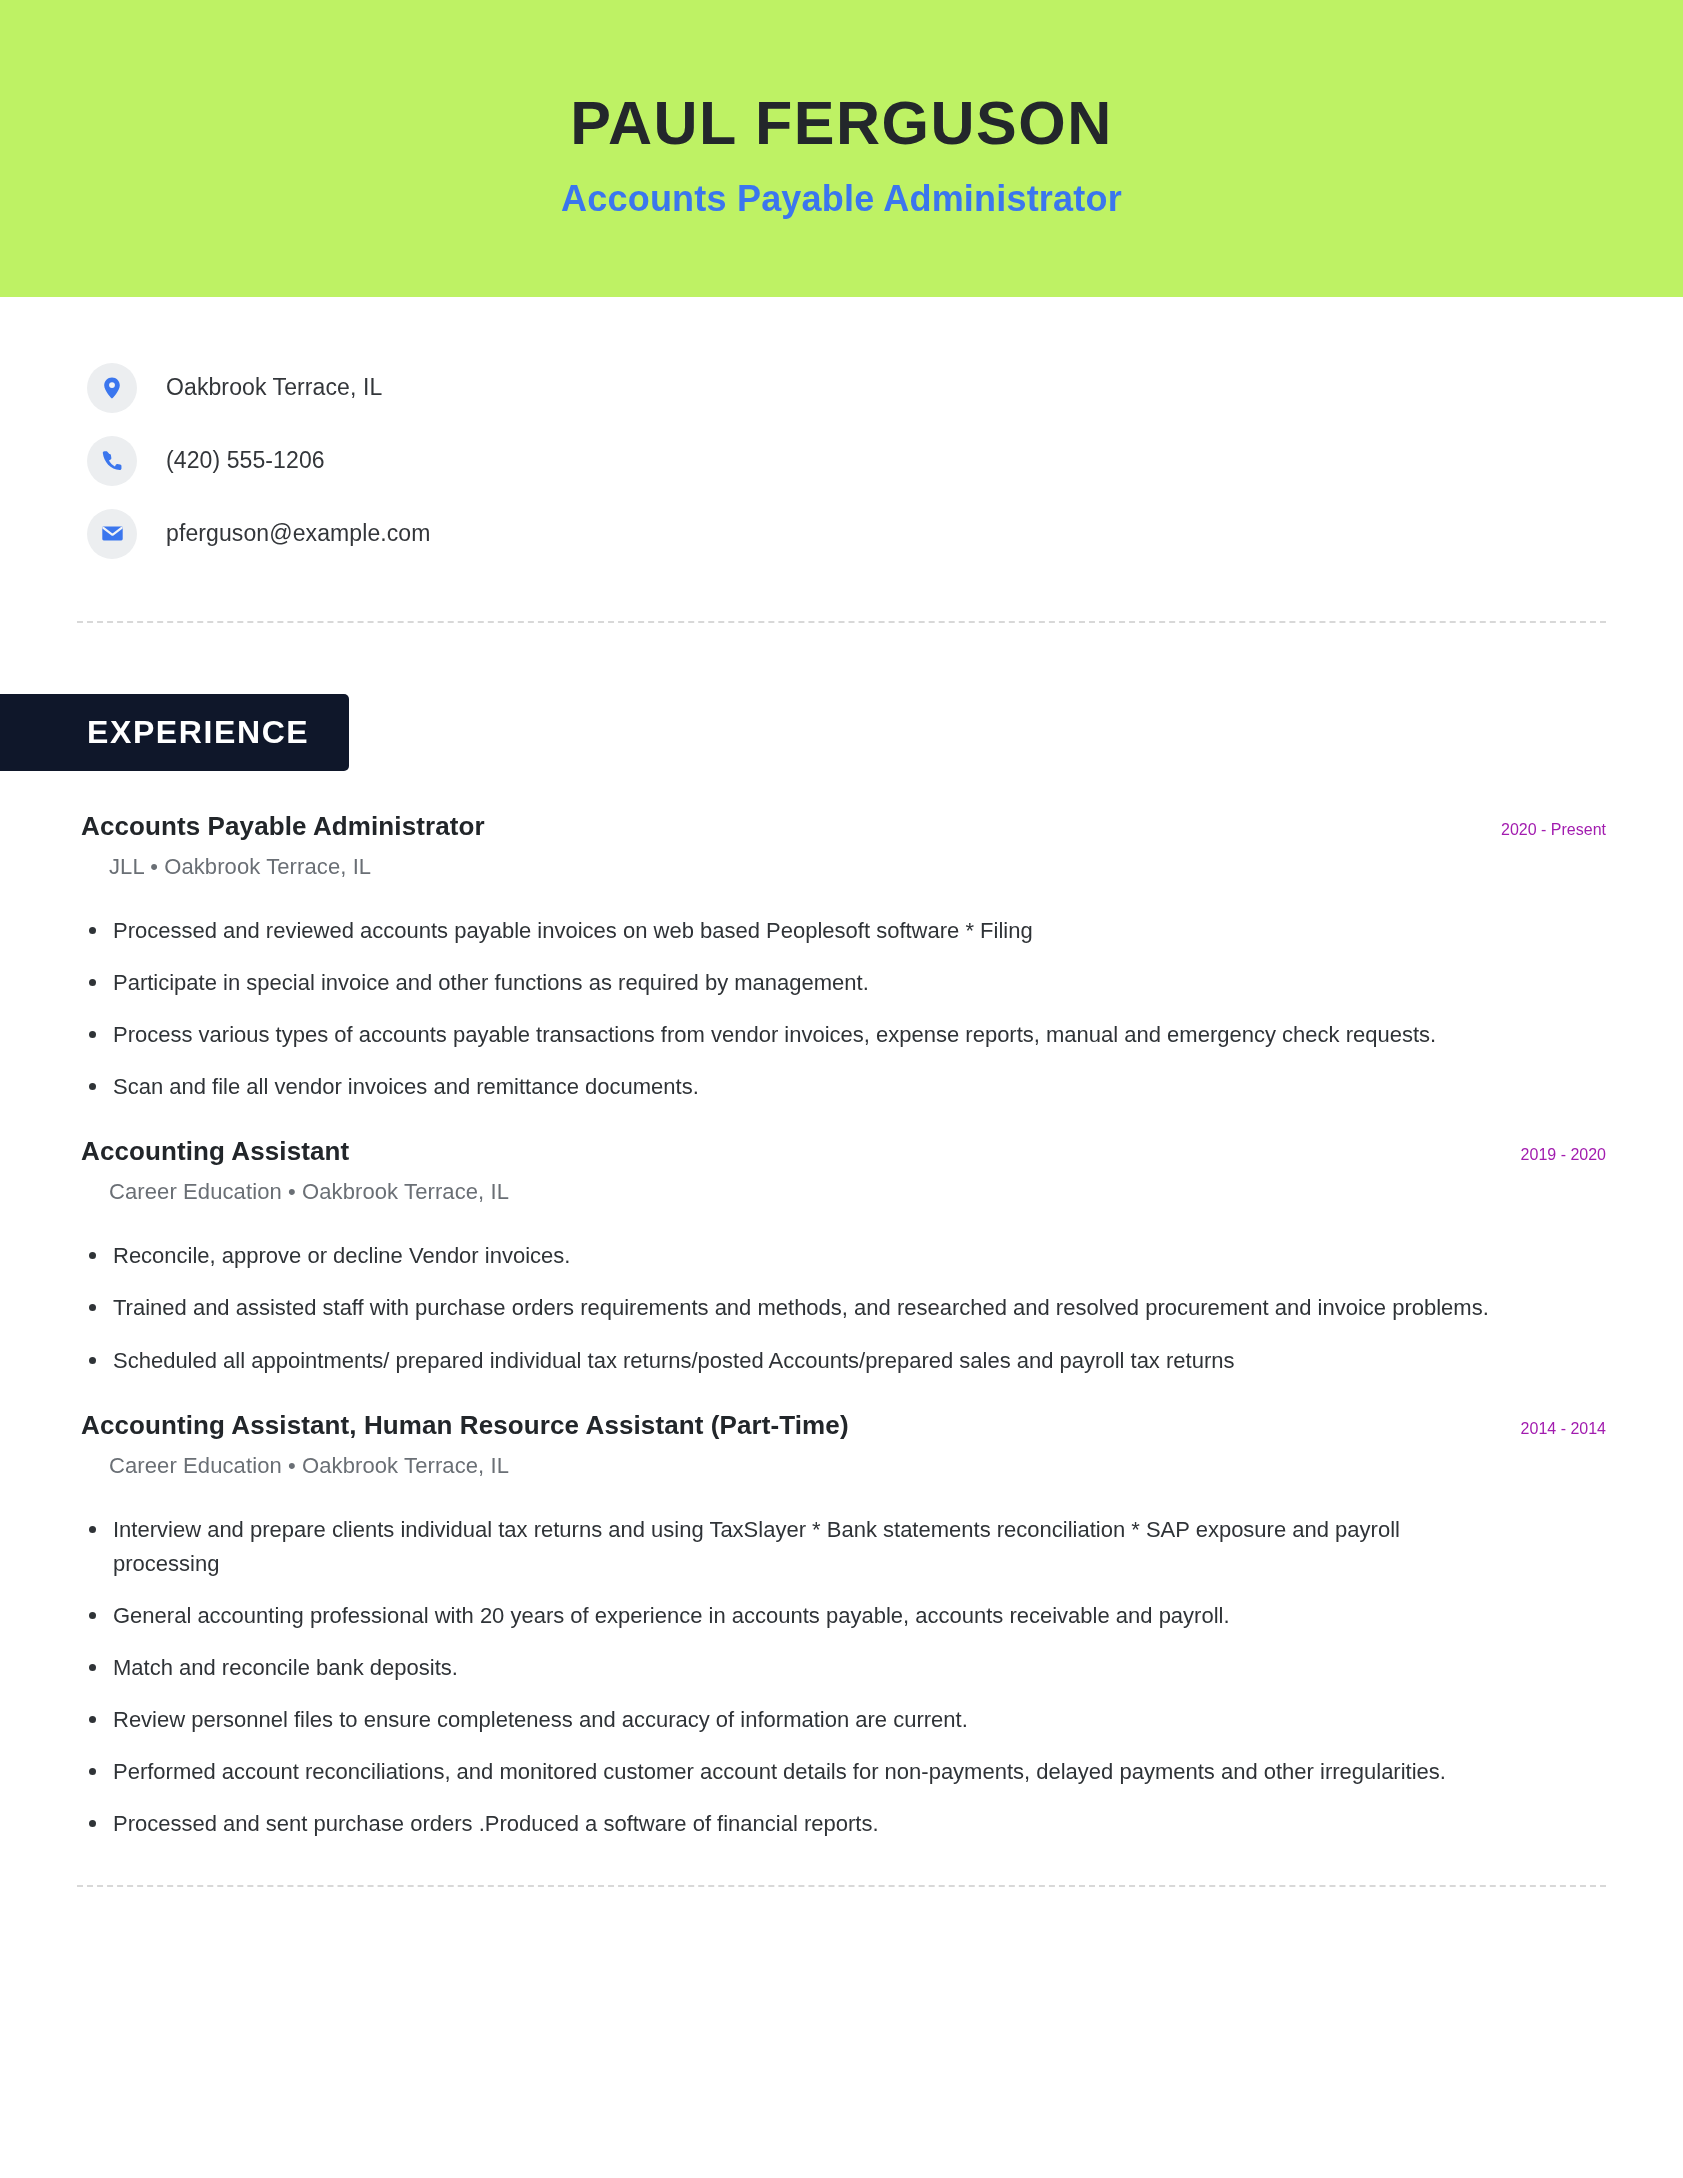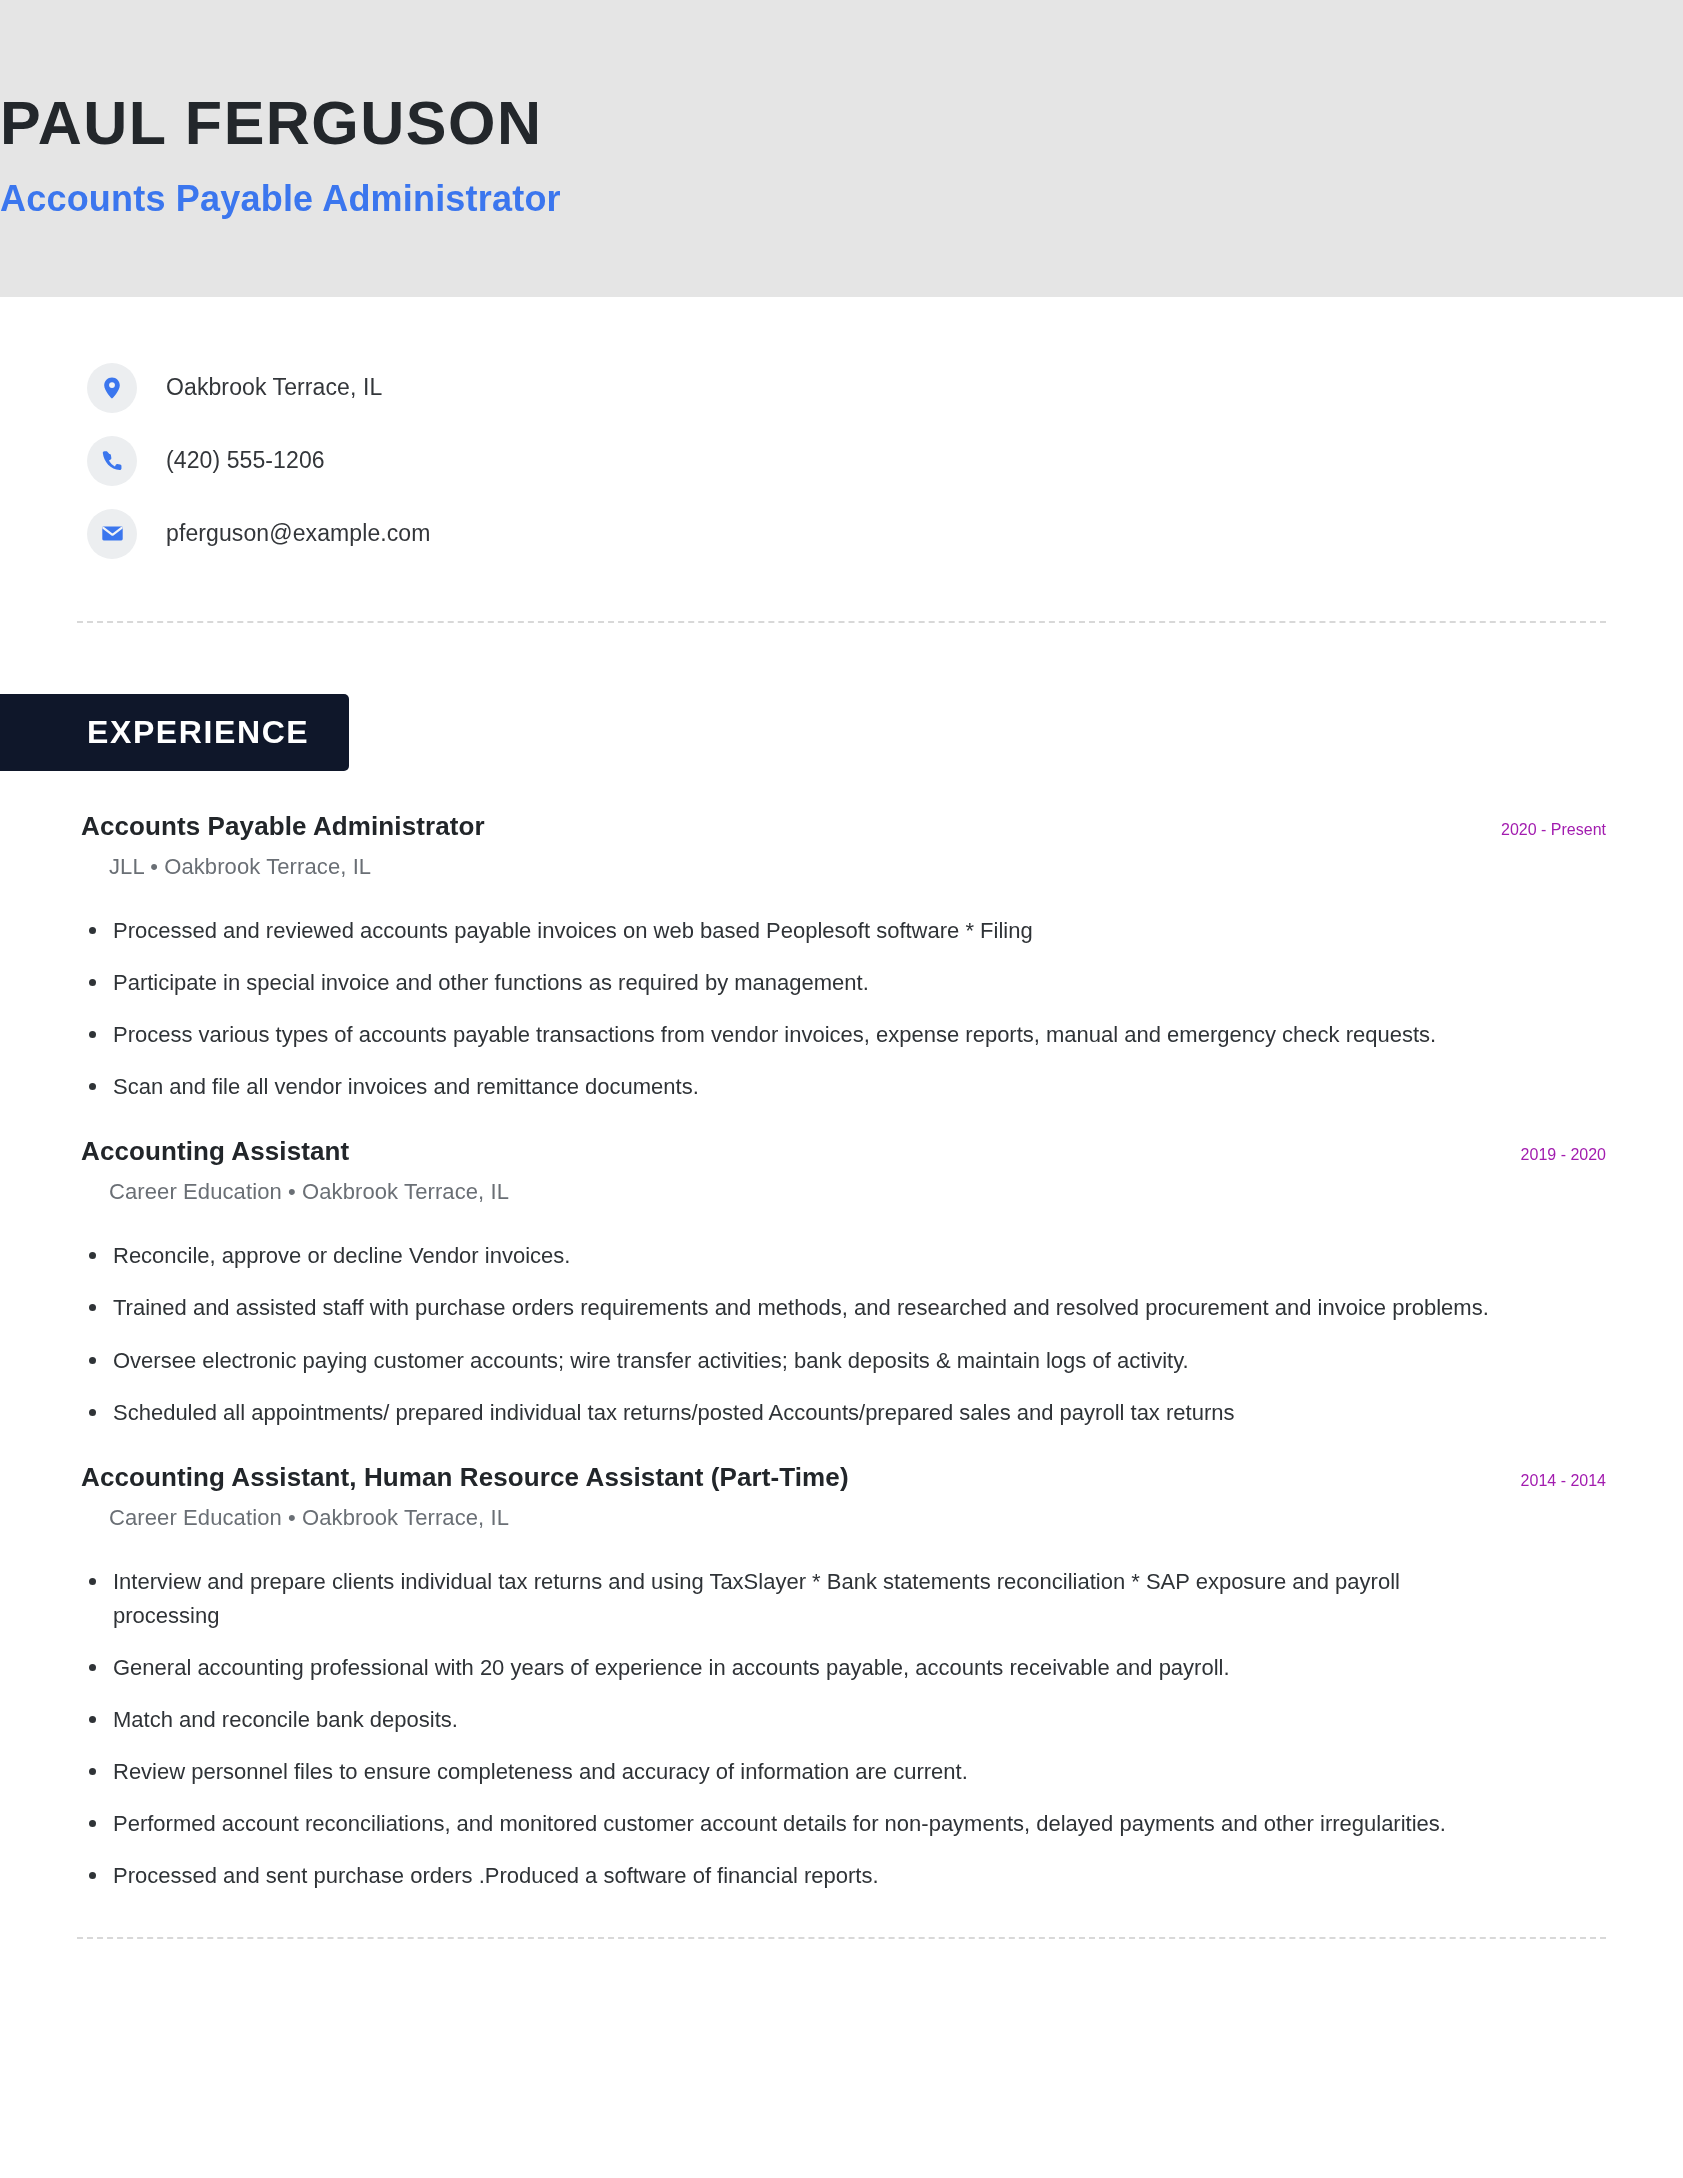--- a/index.html
+++ b/index.html
@@ -20,24 +20,24 @@
     min-height: 2178px;
     background: #ffffff;
     position: relative;
     overflow: hidden;
   }
 
   
   .header-band {
     width: 100%;
     height: 297px;
-    background: #e5e5e5;
+    background: #bef264;
     display: flex;
     flex-direction: column;
-    align-items: flex-start;
+    align-items: center;
     justify-content: center;
     padding-top: 14px;
   }
 
   .full-name {
     font-size: 61px;
     font-weight: 700;
     letter-spacing: 1.5px;
     color: #23272b;
     line-height: 1.05;
@@ -237,21 +237,20 @@
 
     <div class="entry">
       <div class="entry-head">
         <div class="entry-title">Accounting Assistant</div>
         <div class="entry-dates">2019 - 2020</div>
       </div>
       <div class="entry-org">Career Education  • Oakbrook Terrace, IL</div>
       <ul class="bullets">
         <li>Reconcile, approve or decline Vendor invoices.</li>
         <li>Trained and assisted staff with purchase orders requirements and methods, and researched and resolved procurement and invoice problems.</li>
-        <li>Oversee electronic paying customer accounts; wire transfer activities; bank deposits &amp; maintain logs of activity.</li>
         <li>Scheduled all appointments/ prepared individual tax returns/posted Accounts/prepared sales and payroll tax returns</li>
       </ul>
     </div>
 
     <div class="entry">
       <div class="entry-head">
         <div class="entry-title">Accounting Assistant, Human Resource Assistant (Part-Time)</div>
         <div class="entry-dates">2014 - 2014</div>
       </div>
       <div class="entry-org">Career Education  • Oakbrook Terrace, IL</div>

